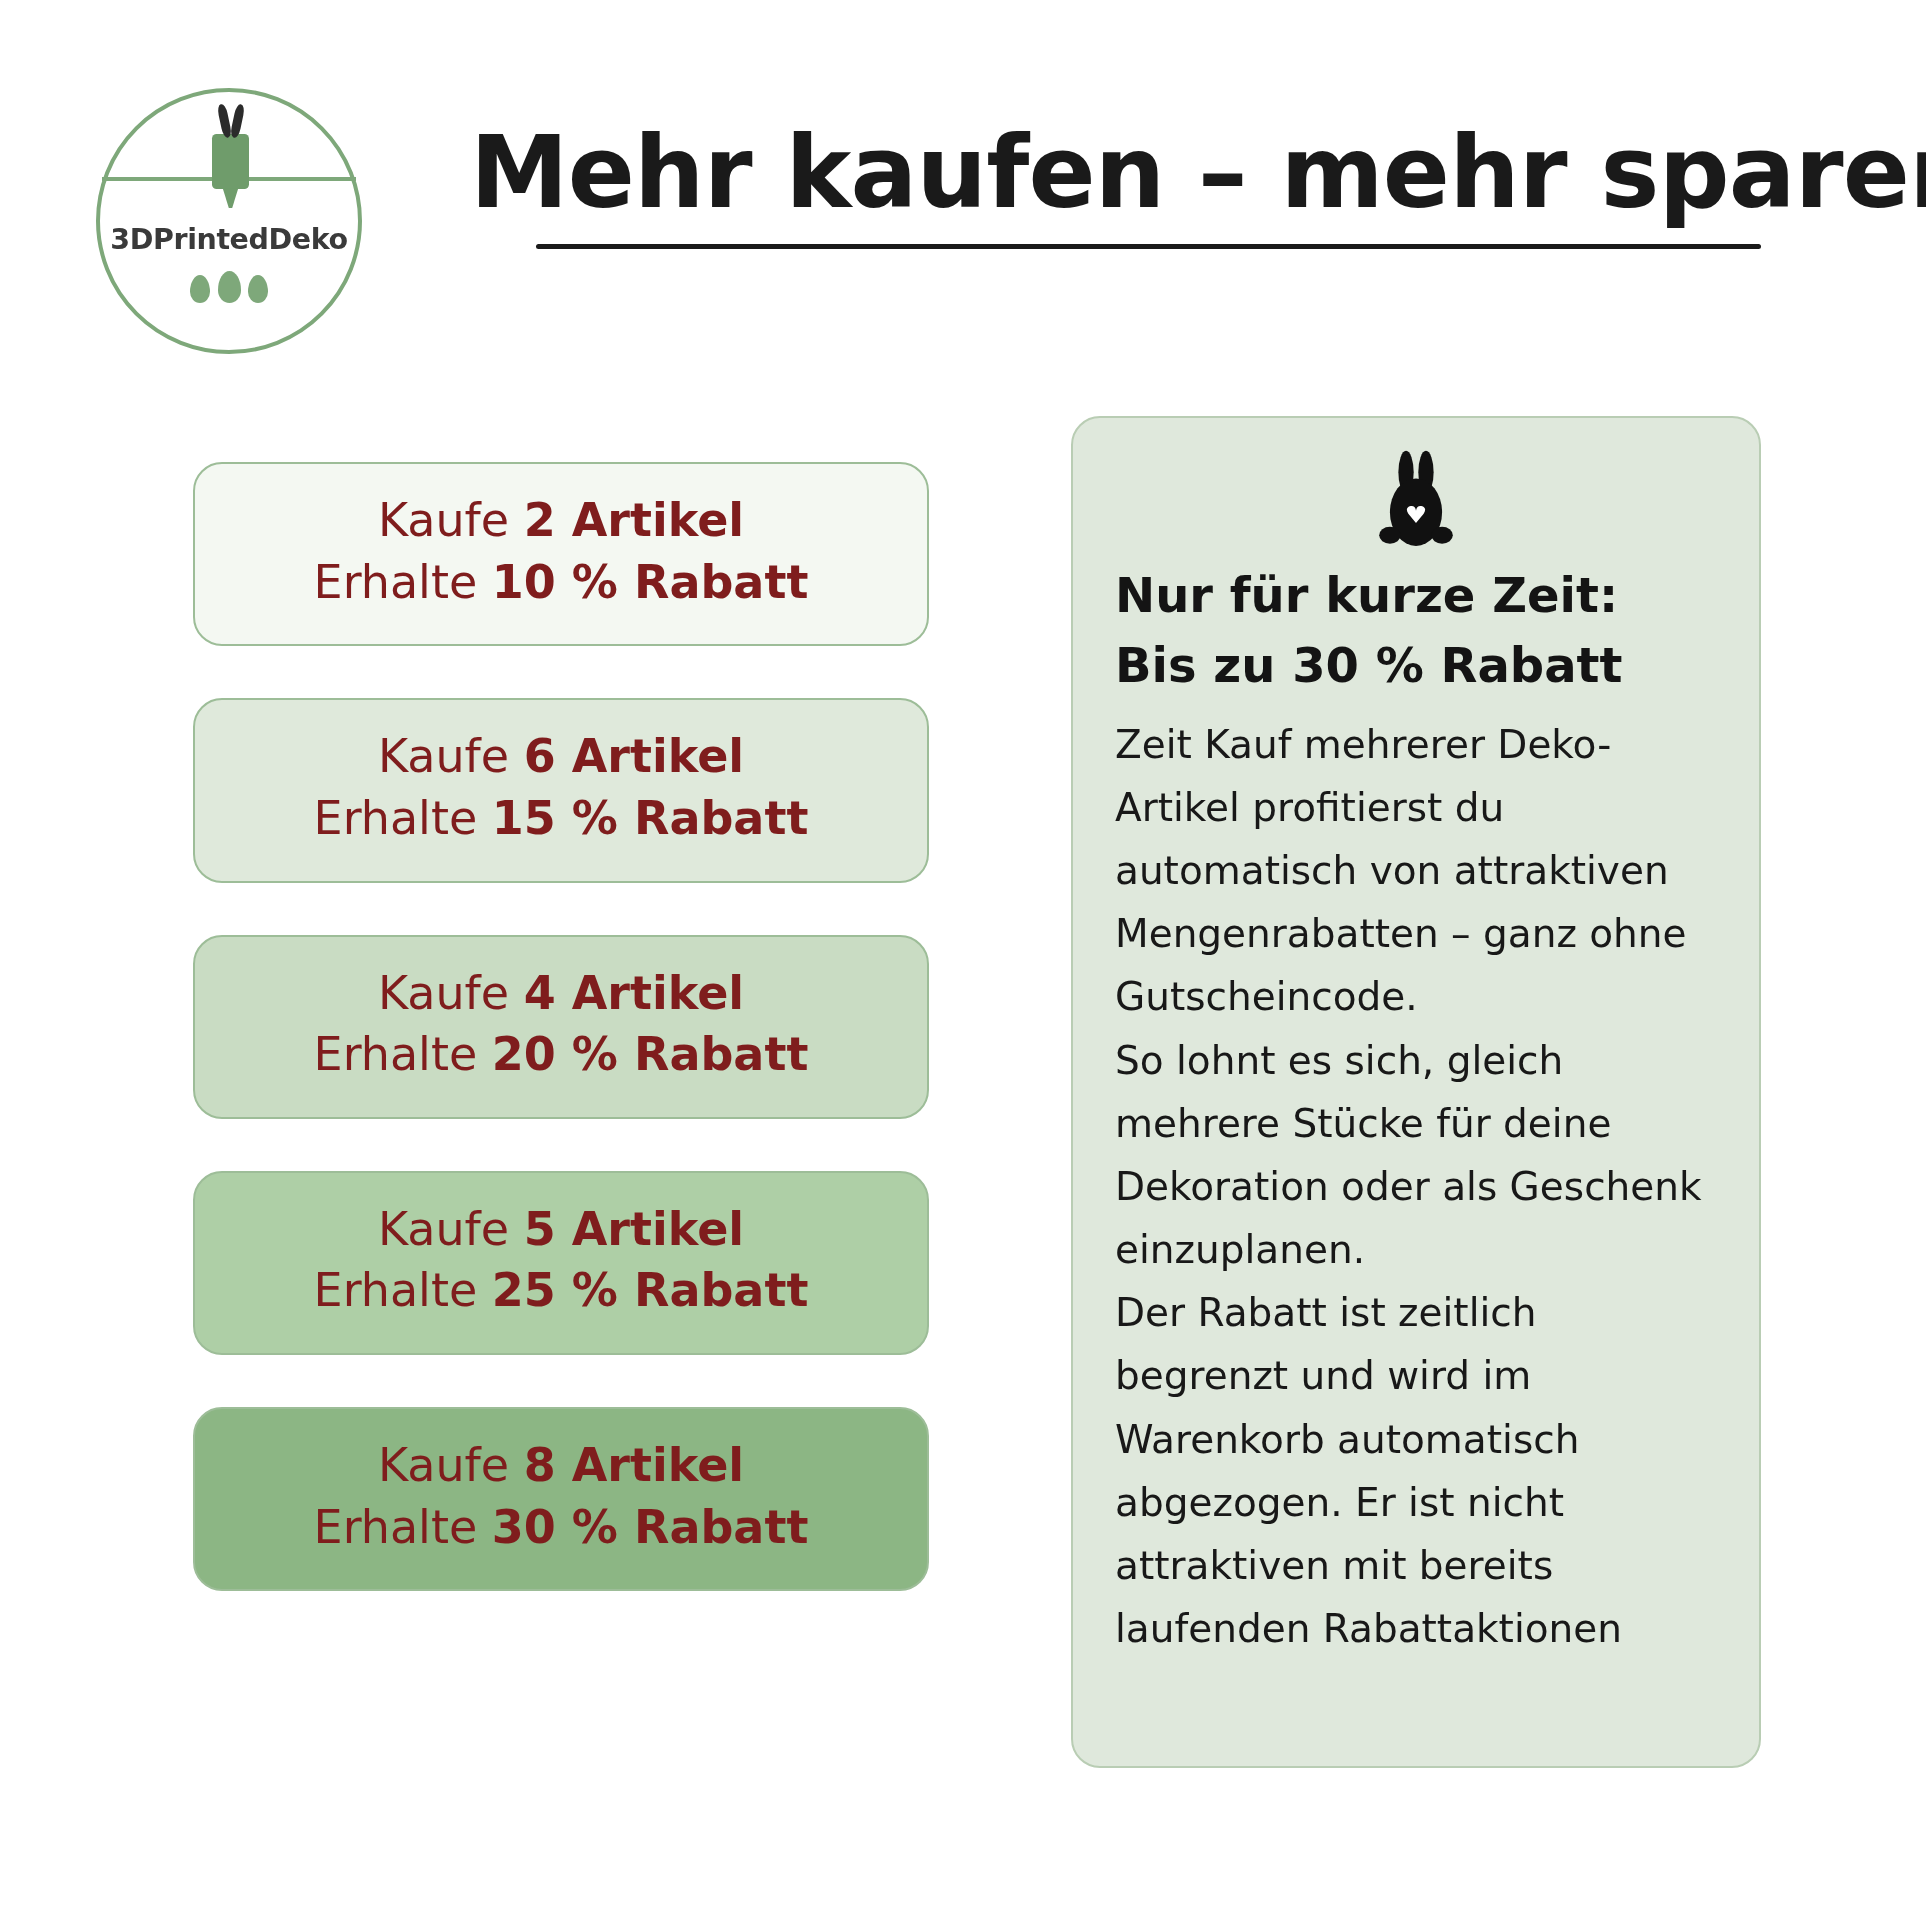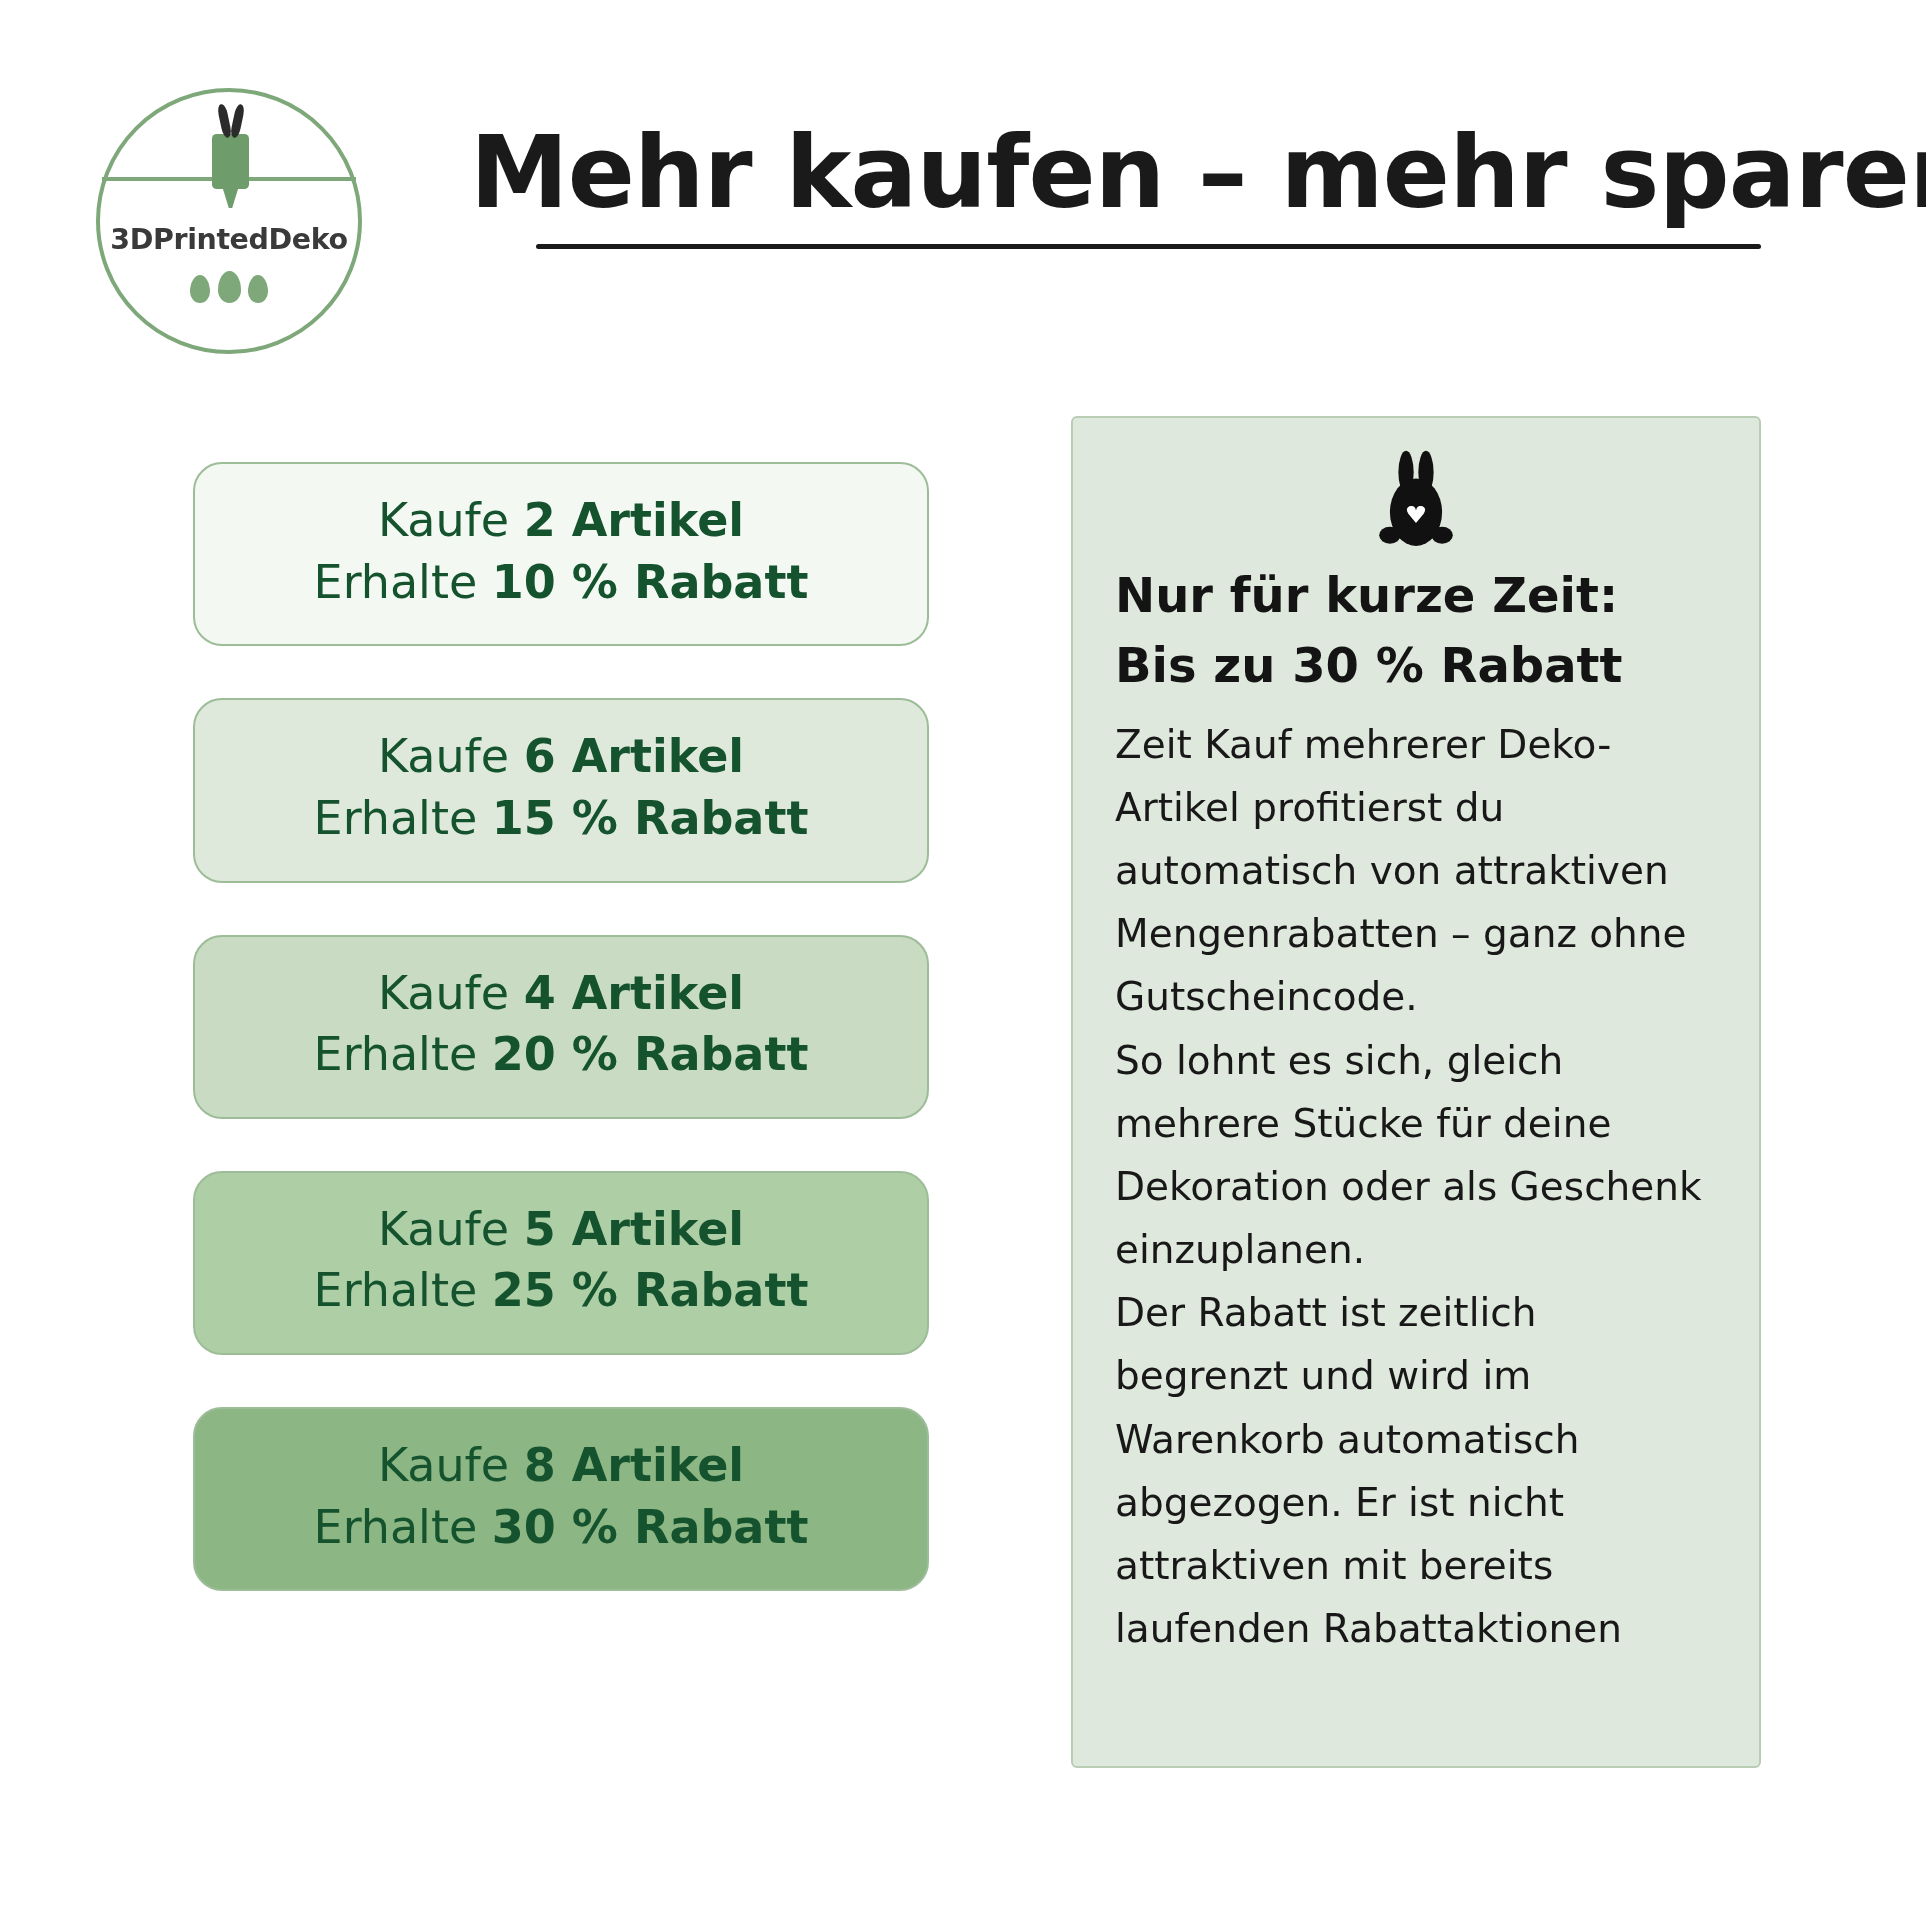--- a/index.html
+++ b/index.html
@@ -155,39 +155,39 @@
     box-sizing: border-box;
     border: 2.3px solid #9dbd98;
     border-radius: 29px;
     padding: 26px 23px 31px 23px;
     margin-bottom: 52px;
     text-align: center;
   }
   .tier-line {
     font-family: "DejaVu Sans", sans-serif;
     font-size: 46px;
-    color: #14532d;
+    color: #7f1d1d;
     line-height: 1.34;
     white-space: nowrap;
   }
   .tier-line .strong {
     font-weight: bold;
   }
 
   
   .info-panel {
     position: absolute;
     left: 1071px;
     top: 416px;
     width: 690px;
     height: 1352px;
     box-sizing: border-box;
     background: #dfe8dc;
     border: 2.3px solid #b9cdb4;
-    border-radius: 6px;
+    border-radius: 29px;
     padding: 31px 42px 31px 42px;
   }
   .bunny {
     width: 100%;
     text-align: center;
     height: 108px;
     position: relative;
   }
   .bunny svg { display: inline-block; }
 

